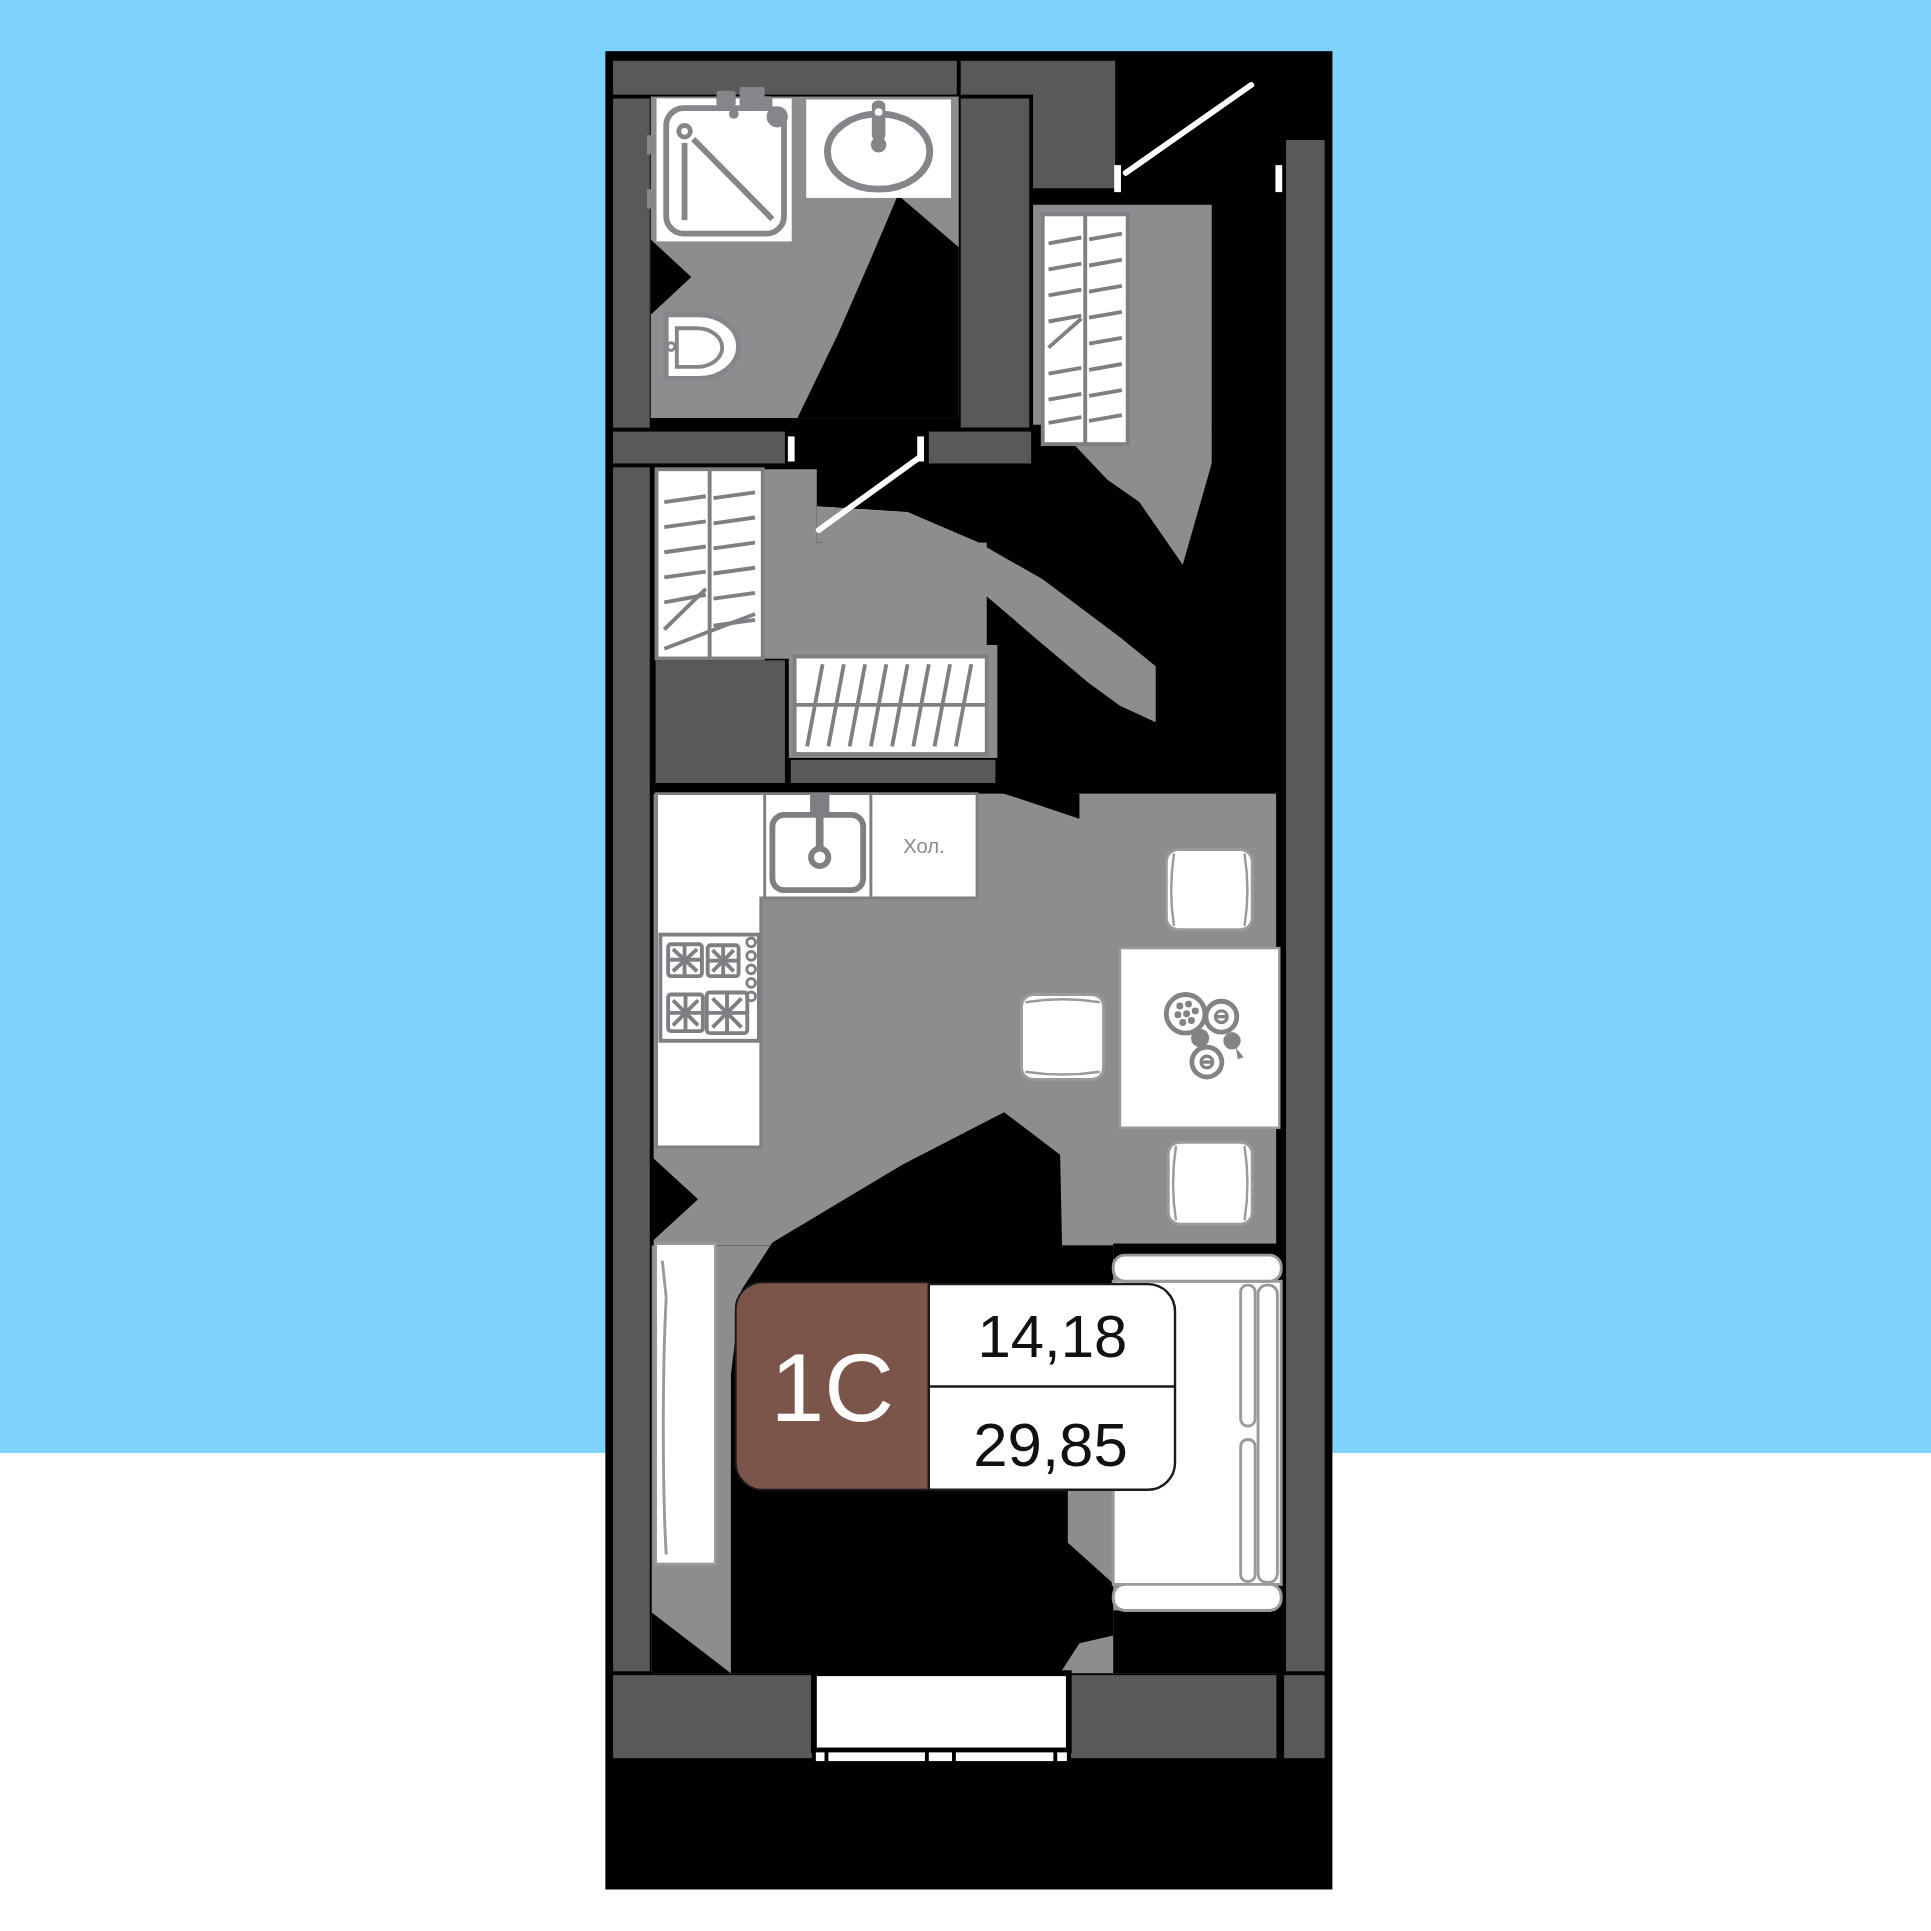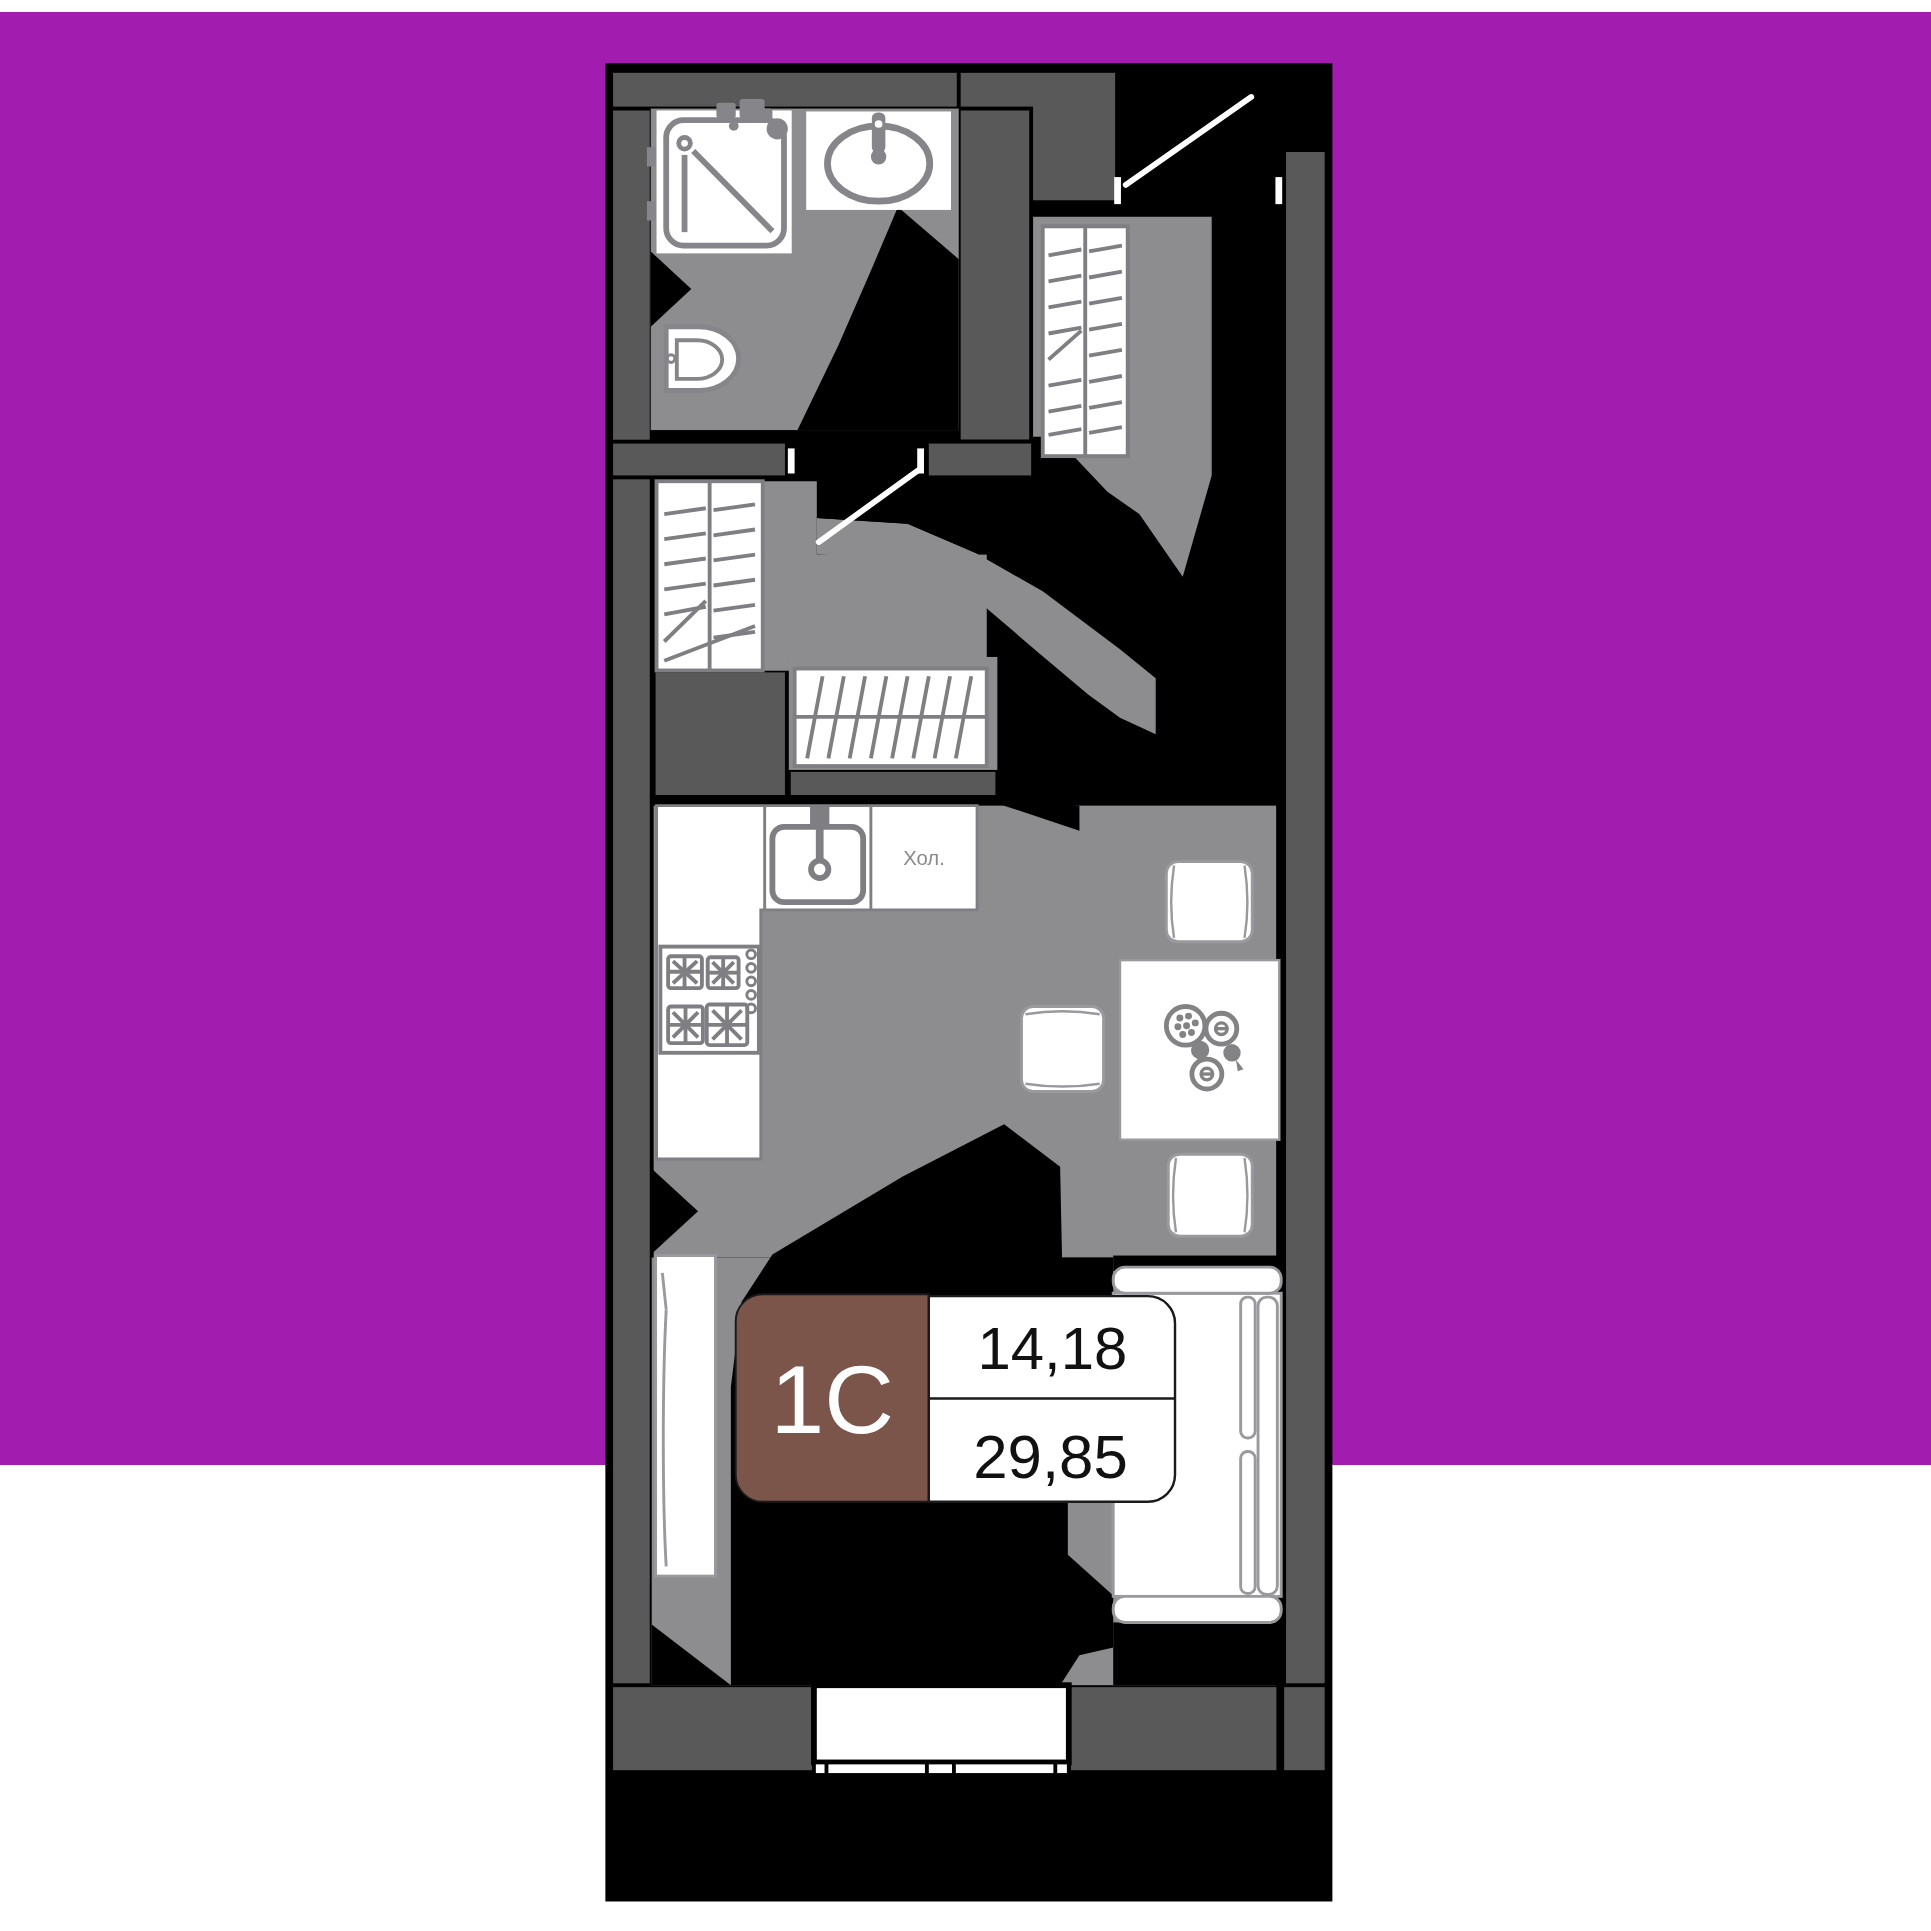--- a/index.html
+++ b/index.html
@@ -1,17 +1,17 @@
 <!DOCTYPE html>
 <html><head>
 <meta charset="utf-8">
 <style>
   html,body{margin:0;padding:0;background:#ffffff;}
   body{width:1931px;height:1931px;font-family:"Liberation Sans",sans-serif;}
-  .stage{width:1931px;height:1453px;position:relative;background:#a21caf;margin-top:12px;}
+  .stage{width:1931px;height:1453px;position:relative;background:#7dd3fc;}
   svg{display:block;position:absolute;top:0;left:0;}
   text{font-family:"Liberation Sans",sans-serif;}
   .num{fill:#111111;}
   .fridge{fill:#8a8a8a;}
   .badge-type{fill:#ffffff;}
 </style>
 </head>
 <body>
 
 <div class="stage">

